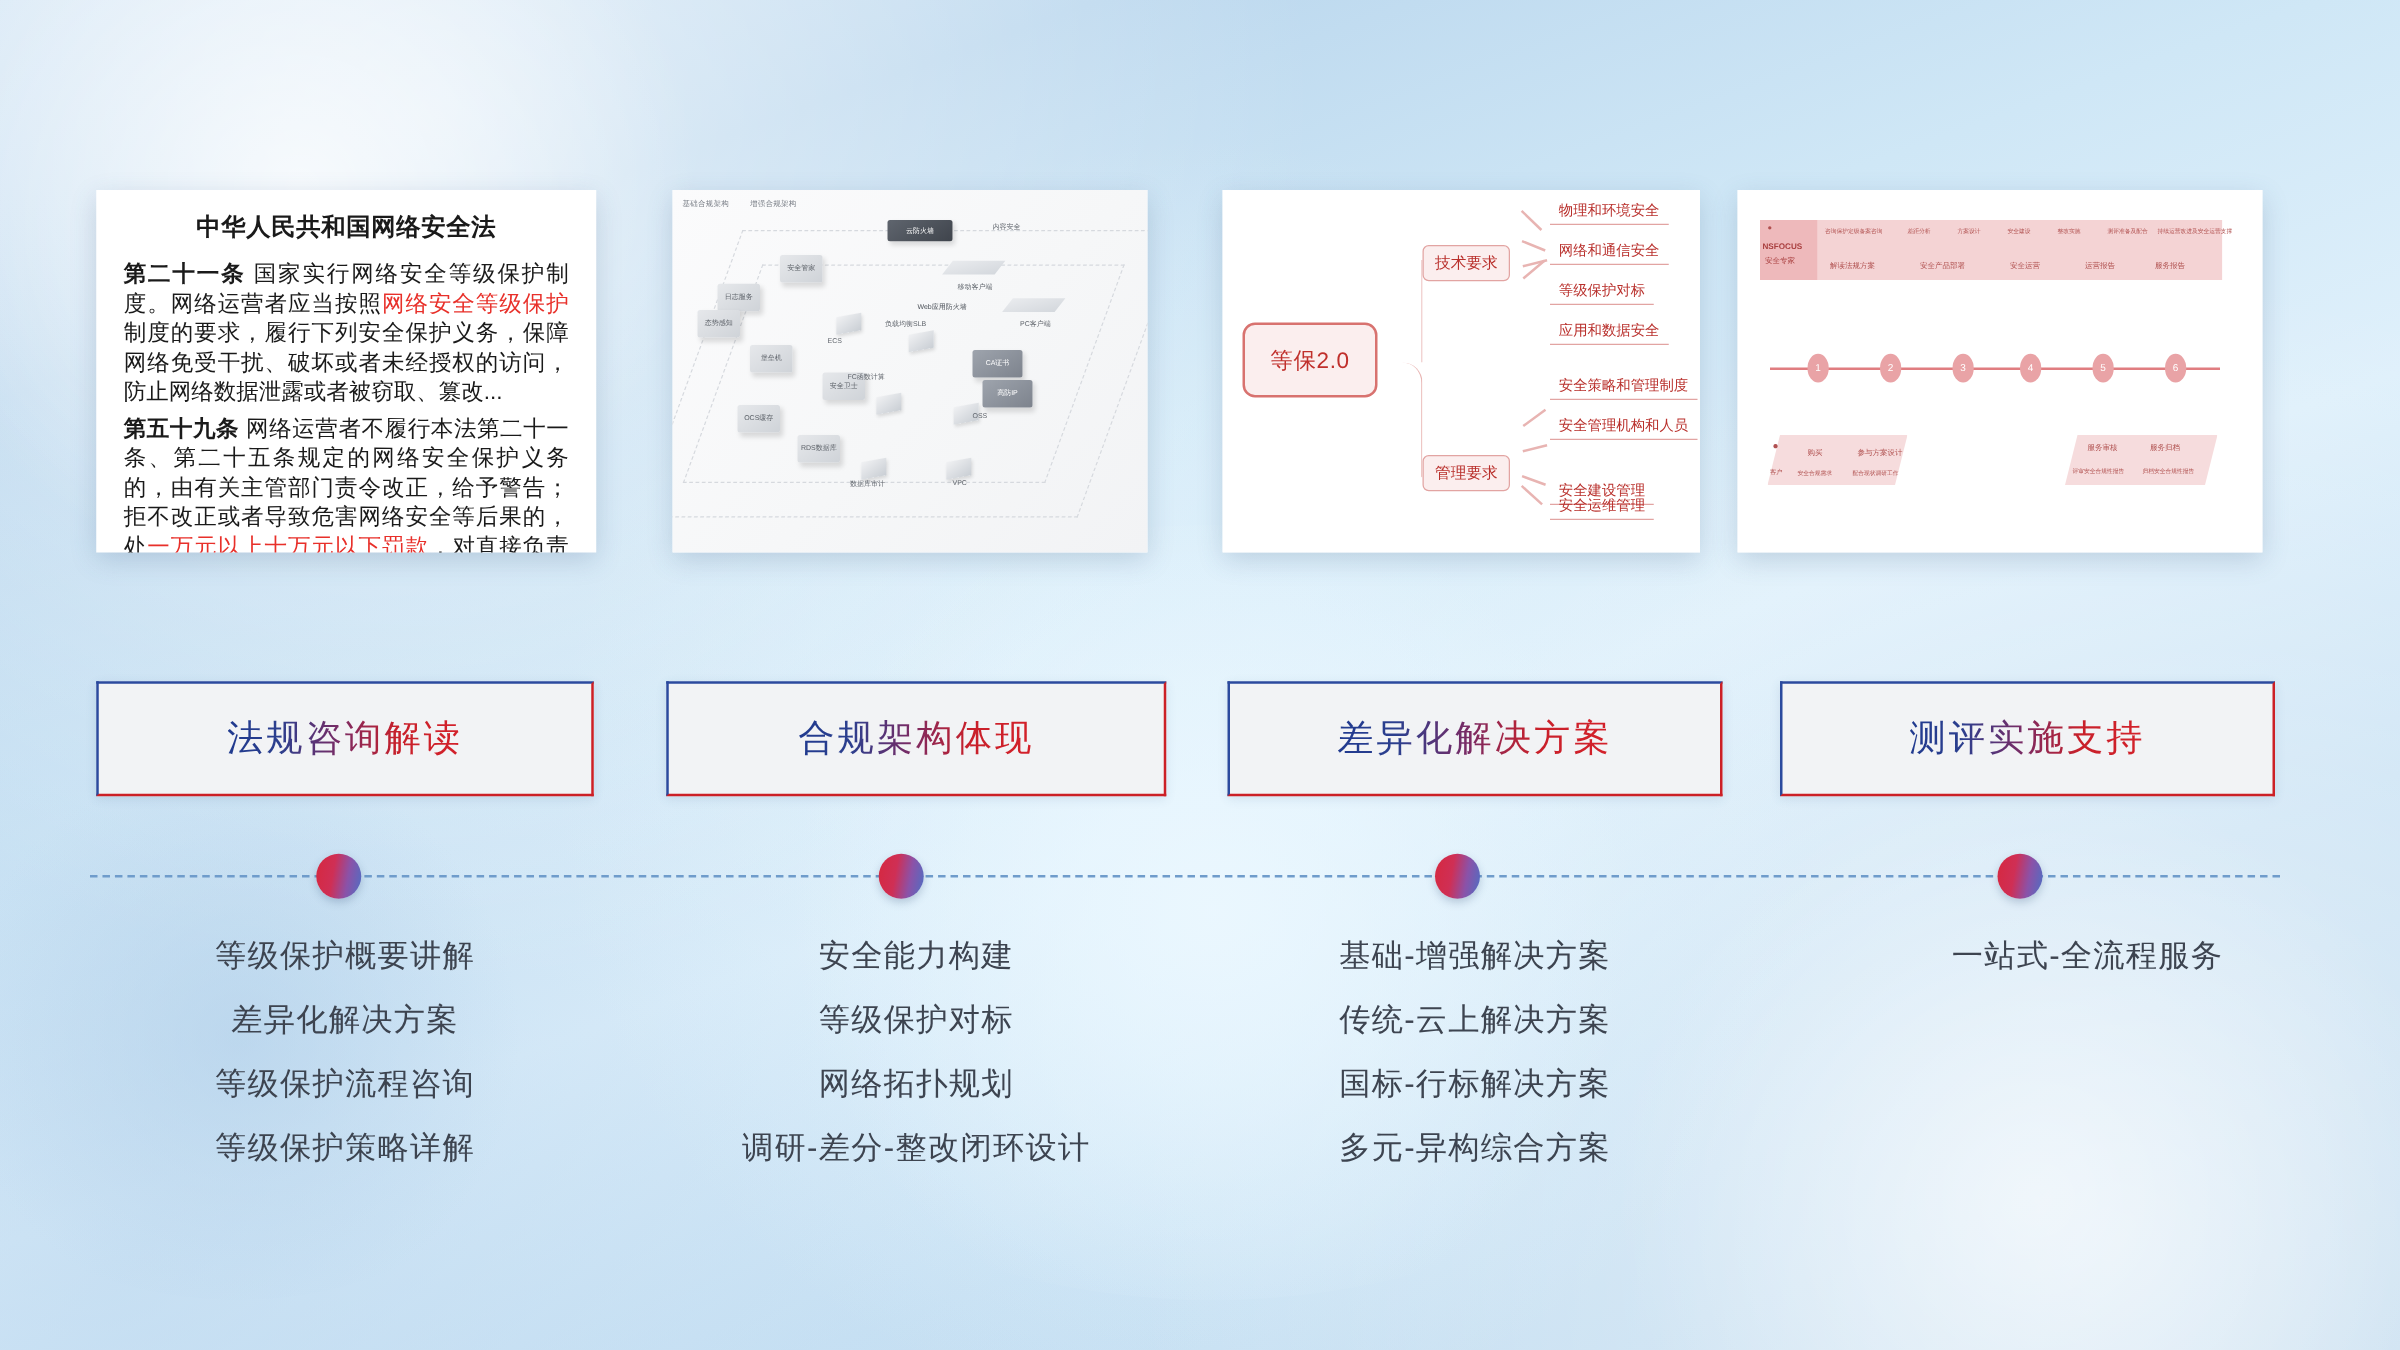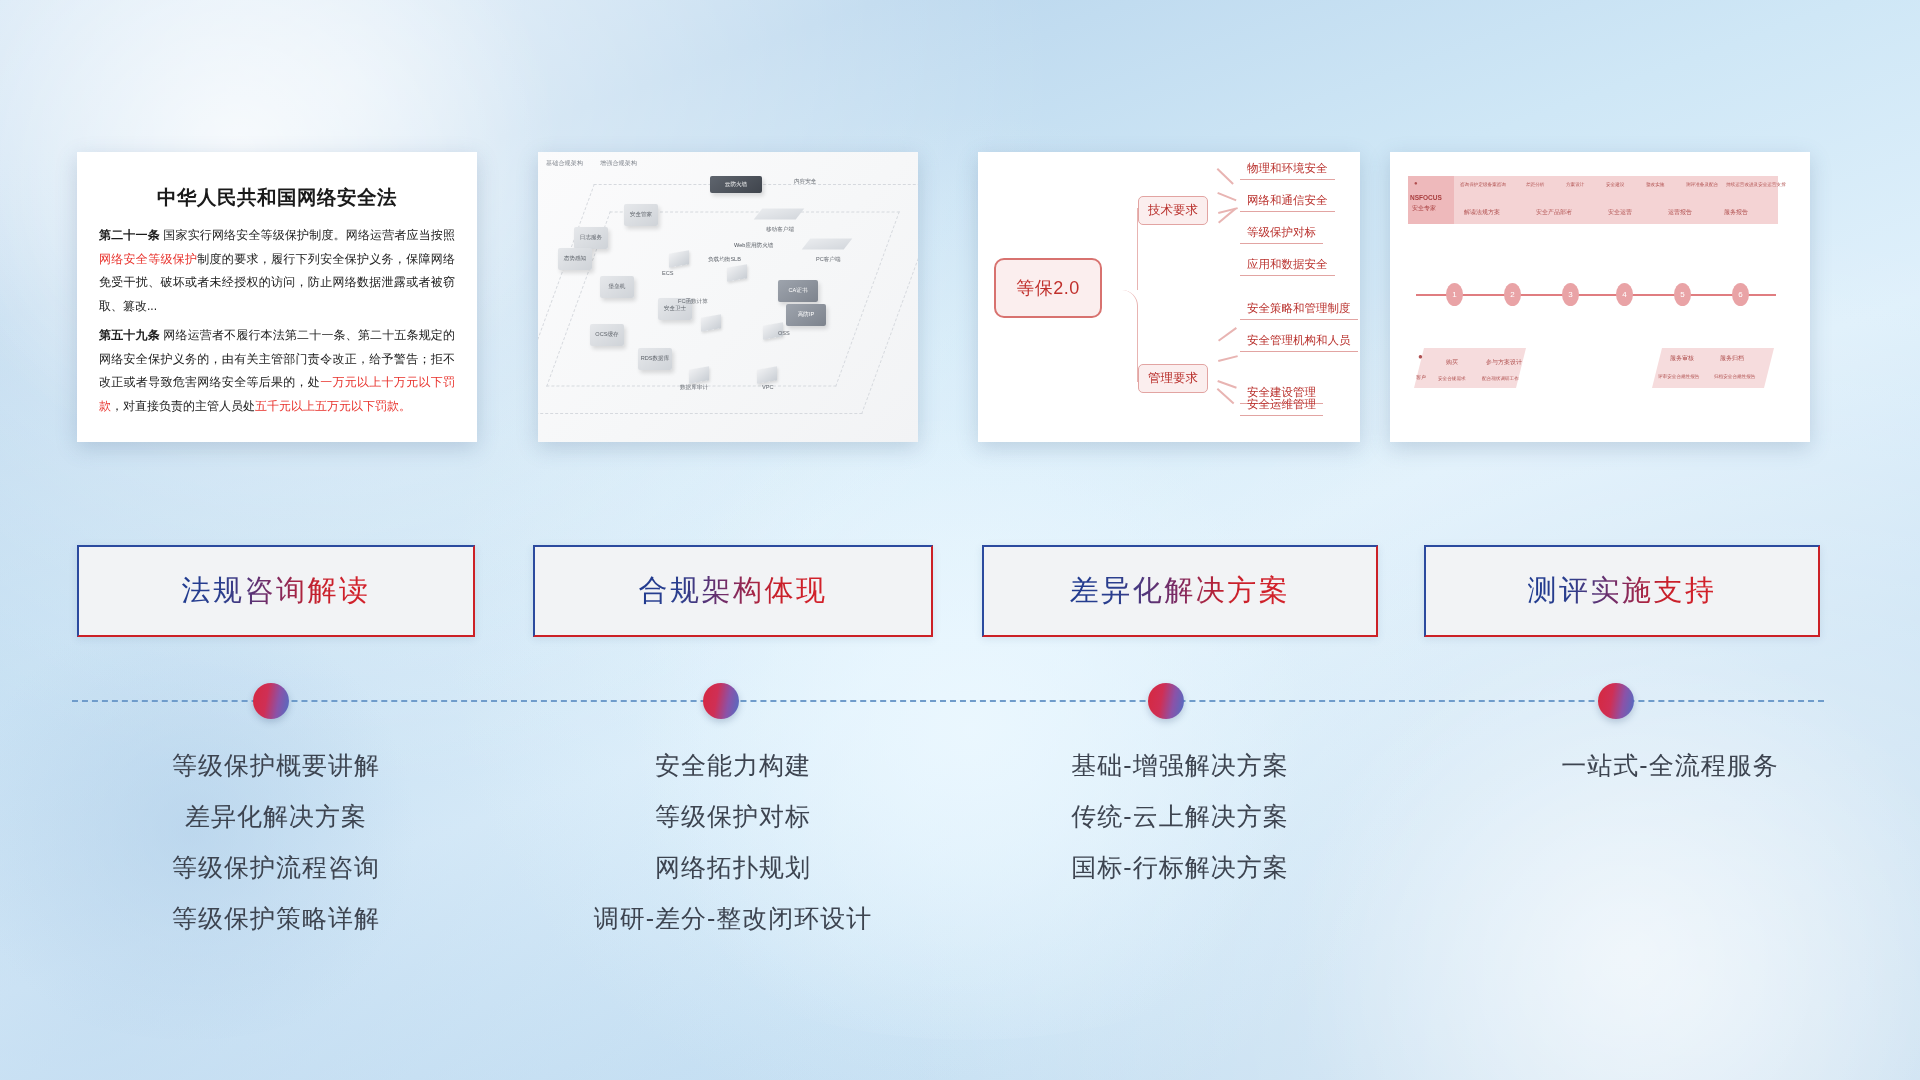--- a/index.html
+++ b/index.html
@@ -29,23 +29,23 @@
     position:absolute; top:152px; background:#ffffff;
     box-shadow:0 6px 20px rgba(60,90,130,0.22);
     overflow:hidden;
   }
   .card.c1 { left:77px;  width:400px; height:290px; }
   .card.c2 { left:538px; width:380px; height:290px; }
   .card.c3 { left:978px; width:382px; height:290px; }
   .card.c4 { left:1390px;width:420px; height:290px; }
 
   
-  .law { padding:32px 22px 10px 22px; color:#1a1a1a; }
+  .law { padding:16px 22px 10px 22px; color:#1a1a1a; }
   .law-title { text-align:center; font-weight:bold; font-size:19.5px; letter-spacing:.5px; margin-bottom:13px; }
-  .law-p { font-size:12px; line-height:23.5px; text-align:justify; margin-bottom:6px; }
+  .law-p { font-size:18px; line-height:23.5px; text-align:justify; margin-bottom:6px; }
   .law-p b { font-weight:bold; }
   .law-p .hl { color:#e8302a; }
 
   
   .arch { position:relative; width:100%; height:100%;
     background:linear-gradient(135deg,#fbfbfc 0%,#f6f7f8 55%,#f2f3f5 100%); }
   .arch-tag { position:absolute; font-size:6px; color:#7a7f87; letter-spacing:.2px; }
   .arch-dash { position:absolute; border:1px dashed #d6d9de; }
   .node { position:absolute; width:34px; height:22px; border-radius:2px;
     background:linear-gradient(145deg,#9ea4ad,#7d838d); box-shadow:2px 3px 4px rgba(0,0,0,.13); }
@@ -310,16 +310,17 @@
 <div class="col k2">
   <div class="item">安全能力构建</div>
   <div class="item">等级保护对标</div>
   <div class="item">网络拓扑规划</div>
   <div class="item">调研-差分-整改闭环设计</div>
 </div>
 <div class="col k3">
   <div class="item">基础-增强解决方案</div>
   <div class="item">传统-云上解决方案</div>
   <div class="item">国标-行标解决方案</div>
+  <div class="item">多元-异构综合方案</div>
 </div>
 <div class="col k4">
   <div class="item">一站式-全流程服务</div>
 </div>
 
 </body></html>

